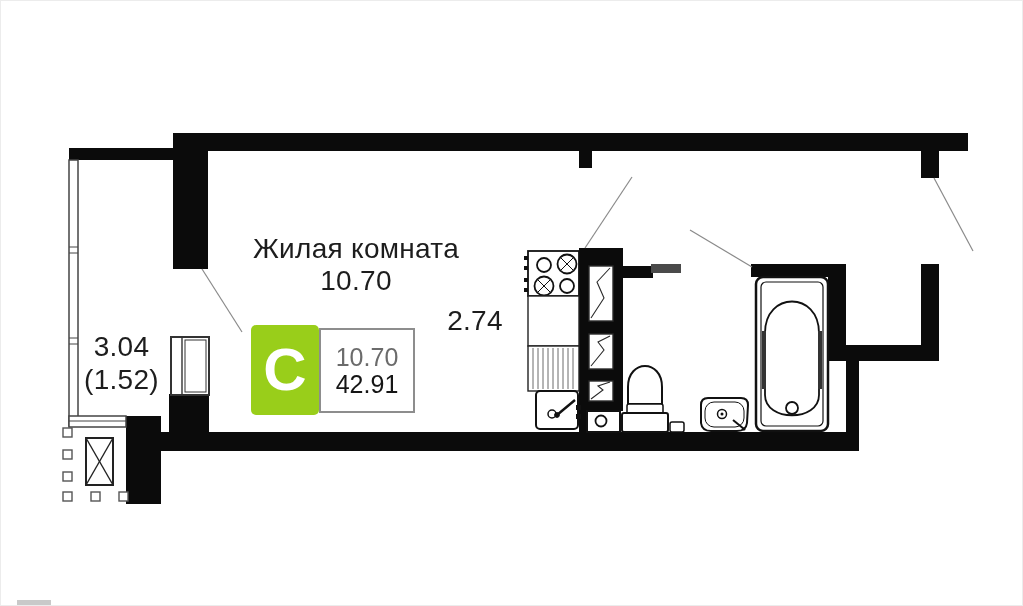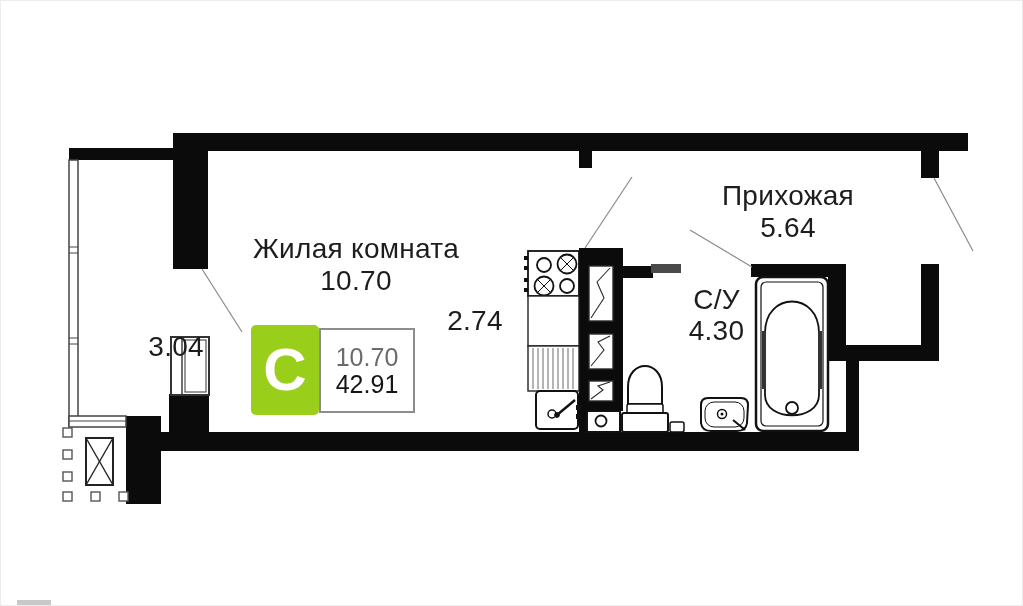--- a/index.html
+++ b/index.html
@@ -7,21 +7,21 @@
     position:relative; width:1023px; height:606px; background:#ffffff;
     border:1px solid #ececec; box-sizing:border-box; overflow:hidden;
     font-family:"Liberation Sans", sans-serif;
   }
   svg.plan { position:absolute; left:0; top:0; }
   .lbl {
     position:absolute; text-align:center; color:#1d1d1d;
     font-size:28px; line-height:32px; letter-spacing:.3px; white-space:nowrap;
   }
   .lbl .sub { font-size:28px; }
-  .balcony-lbl { line-height:33px;text-align:right; }
+  .balcony-lbl { line-height:33px; }
   .su-lbl { line-height:31px; }
   .badge-letter {
     position:absolute; left:250px; top:324px; width:68px; height:90px;
     background:#99ce1a; border-radius:5px; color:#ffffff;
     font-size:60px; font-weight:700; text-align:center; line-height:90px;
   }
   .badge-panel {
     position:absolute; left:318px; top:327px; width:96px; height:85px;
     background:#ffffff; border:2px solid #8d8d8d; box-sizing:border-box;
     display:flex; flex-direction:column; justify-content:center;
@@ -180,34 +180,27 @@
       <line x1="751" y1="266" x2="689" y2="229"></line>
       <line x1="933" y1="177" x2="972" y2="250"></line>
     </g>
   </svg>
 
   <div class="lbl" style="left:225px; top:232px; width:260px;">
     <div>Жилая комната</div>
     <div class="sub">10.70</div>
   </div>
 
-  <div class="lbl" style="left:658px; top:179px; width:258px;">
-    <div>Прихожая</div>
-    <div class="sub">5.64</div>
-  </div>
-
-  <div class="lbl su-lbl" style="left:648px; top:283px; width:135px;">
-    <div>С/У</div>
-    <div class="sub">4.30</div>
-  </div>
+
 
   <div class="lbl" style="left:414px; top:304px; width:120px;">2.74</div>
 
   <div class="lbl balcony-lbl" style="left:38px; top:329px; width:165px;">
     <div>3.04</div>
+    <div>(1.52)</div>
   </div>
 
   <div class="badge-letter">С</div>
   <div class="badge-panel">
     <div class="v1">10.70</div>
     <div class="v2">42.91</div>
   </div>
 
 </div>
 

